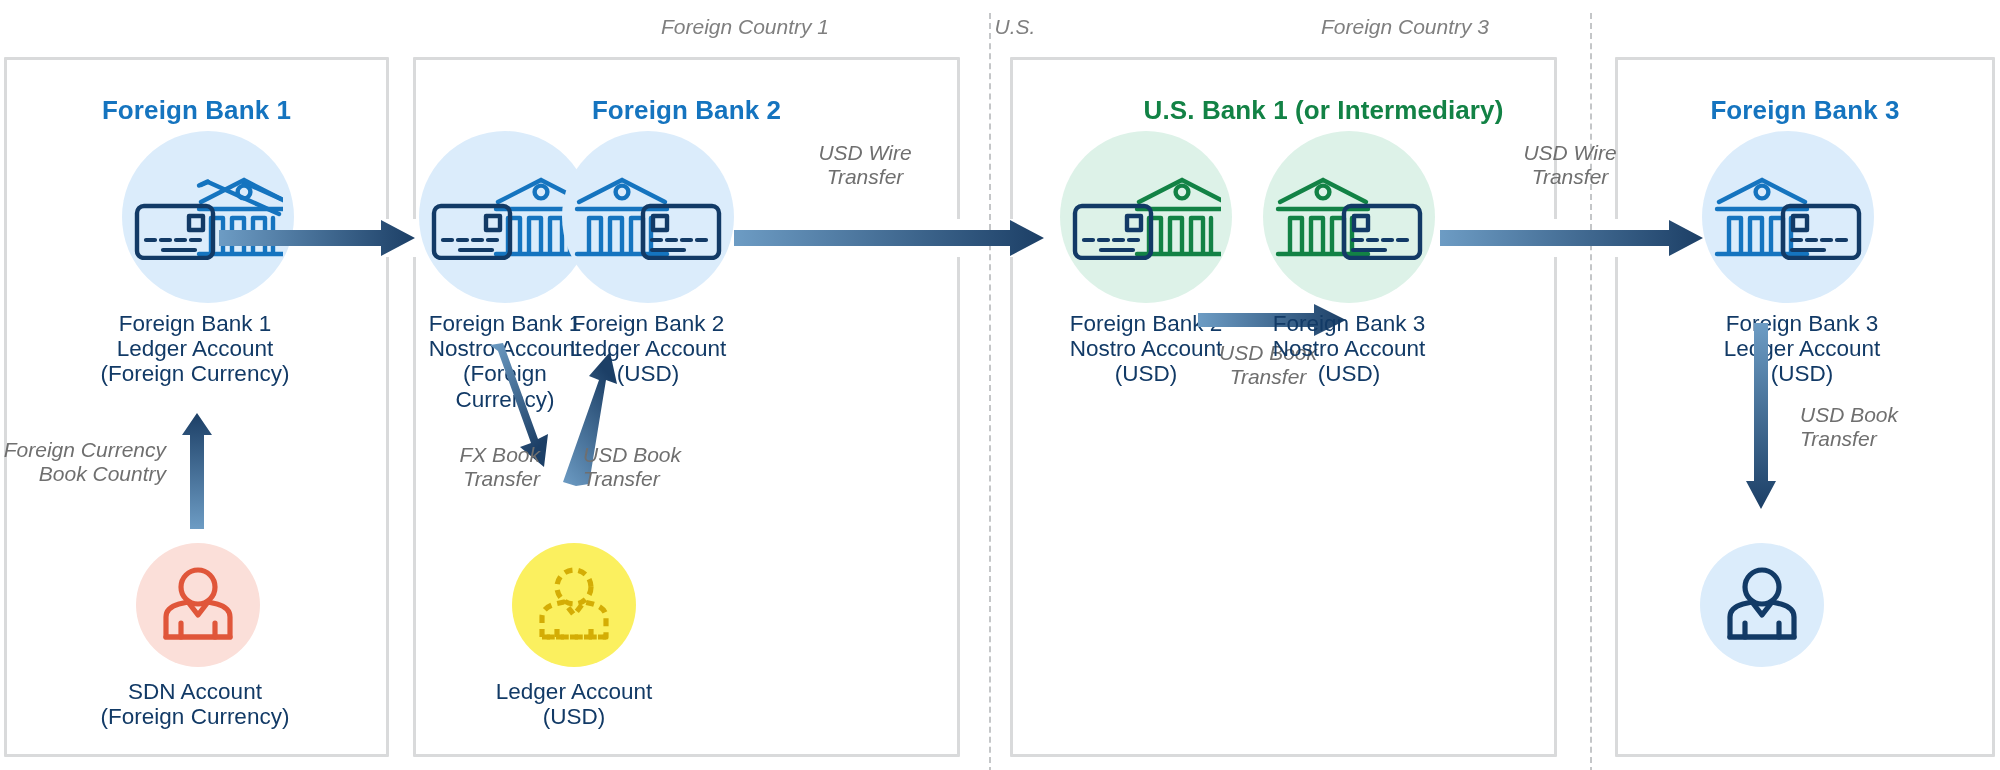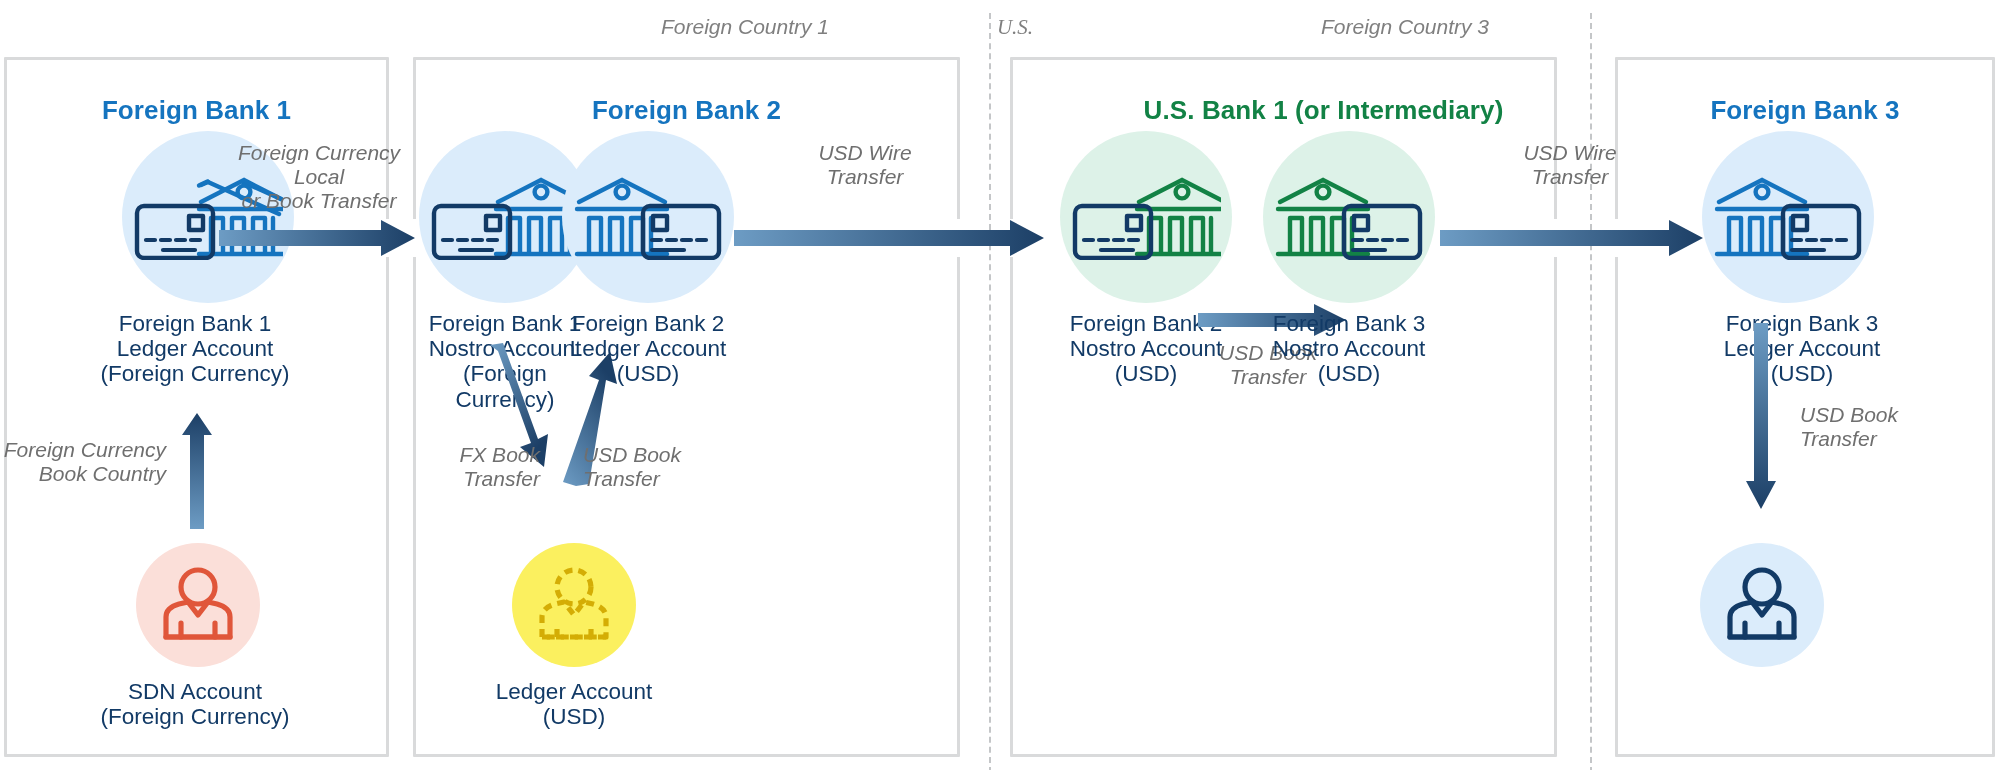--- a/index.html
+++ b/index.html
@@ -84,21 +84,21 @@
         <stop offset="100%" stop-color="#1c3f66"></stop>
       </linearGradient>
       <linearGradient id="gradUR" x1="0" y1="1" x2="0.5" y2="0">
         <stop offset="0%" stop-color="#6d9cc4"></stop>
         <stop offset="100%" stop-color="#1c3f66"></stop>
       </linearGradient>
     </defs>
   </svg>
 
   <div class="country-label" style="left:630px;top:2px;width:230px;">Foreign Country 1</div>
-  <div class="country-label" style="left:900px;top:2px;width:230px;font-family:Liberation Serif, serif;">U.S.</div>
+  <div class="country-label" style="left:900px;top:2px;width:230px;">U.S.</div>
   <div class="country-label" style="left:1290px;top:2px;width:230px;">Foreign Country 3</div>
 
   <div class="country-divider" style="left:989px;"></div>
   <div class="country-divider" style="left:1590px;"></div>
 
   <div class="panel" style="left:4px;top:44px;width:385px;height:700px;"></div>
   <div class="panel" style="left:413px;top:44px;width:547px;height:700px;"></div>
   <div class="panel" style="left:1010px;top:44px;width:547px;height:700px;"></div>
   <div class="panel" style="left:1615px;top:44px;width:380px;height:700px;"></div>
 
@@ -166,22 +166,20 @@
         <path d="M59 72 L59 58"></path>
       </g>
     </svg>
   </div>
   <div class="node-label" style="left:0px;top:666px;width:390px;">SDN Account
 (Foreign Currency)</div>
 
   <svg class="arrow" style="left:219px;top:205px;" width="198" height="40">
     <polygon points="0,12 162,12 162,2 196,20 162,38 162,28 0,28" fill="url(#gradR)"></polygon>
   </svg>
-  <div class="edge-label" style="left:215px;top:128px;width:208px;">Foreign Currency Local
-or Book Transfer</div>
 
   <div class="circle c-blue" style="left:419px;top:118px;width:172px;height:172px;">
     <svg width="150" height="86" viewBox="0 0 150 86">
       <g fill="none" stroke="#1574bf" stroke-width="4.4" stroke-linecap="round" stroke-linejoin="round">
         <path d="M111 6 L68 28 L111 6 L154 28"></path>
         <path d="M66 35 L156 35"></path>
         <circle cx="111" cy="18" r="6.4"></circle>
         <path d="M78 44 L78 78 M78 44 L90 44 L90 78"></path>
         <path d="M99 44 L99 78 M99 44 L111 44 L111 78"></path>
         <path d="M120 44 L120 78 M120 44 L132 44 L132 78"></path>

